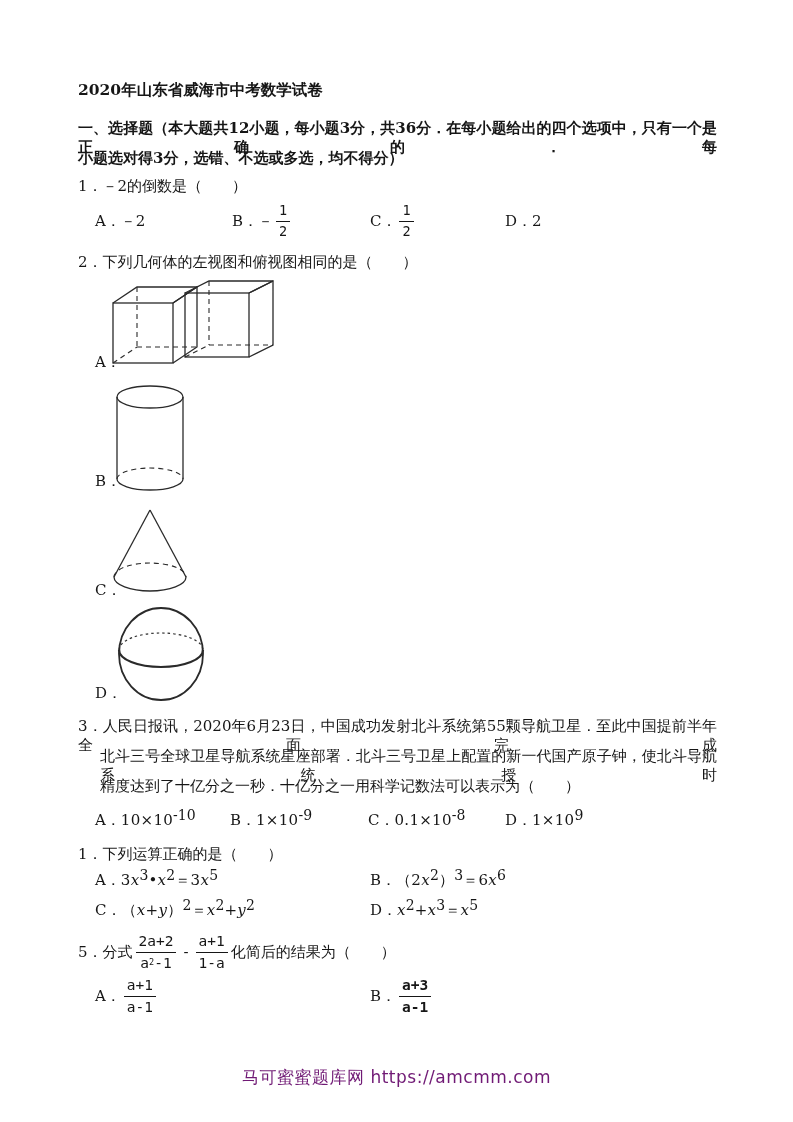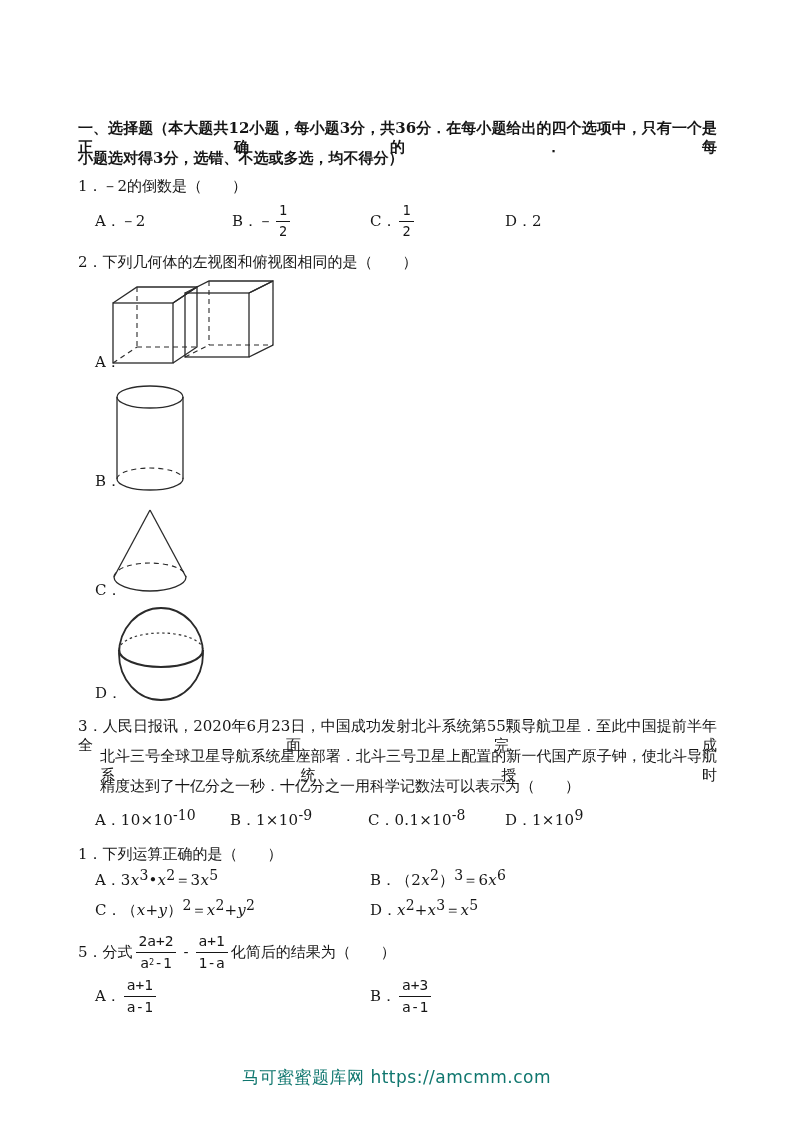--- a/index.html
+++ b/index.html
@@ -27,29 +27,30 @@
   .frac .den{display:block;padding:1px 3px 0 3px;}
   .frac sup{font-size:8.5px;vertical-align:3px;}
   .opt{display:inline-flex;align-items:center;position:absolute;height:100%;}
   .optrow{position:absolute;left:0;width:793px;}
   .figlabel{position:absolute;font-size:15px;}
   .fig{position:absolute;}
   .fig svg{display:block;}
   .footer{
     position:absolute;left:0;width:100%;text-align:center;
     font-family:"DejaVu Sans","Liberation Sans",sans-serif;
-    font-size:17px;color:#0f766e;letter-spacing:0.5px;
+    font-size:17px;color:#701a75;letter-spacing:0.5px;
   }
   .mathrun{letter-spacing:0.3px;}
 </style>
 </head>
 <body>
 
 <div class="page">
 
+  <div class="abs bold" style="left:78px;top:80px;font-size:15.5px;">2020年山东省威海市中考数学试卷</div>
 
   <div class="abs bold just" style="left:78px;top:119px;width:639px;">一、选择题（本大题共12小题，每小题3分，共36分．在每小题给出的四个选项中，只有一个是正确的．每</div>
   <div class="abs bold" style="left:78px;top:149px;">小题选对得3分，选错、不选或多选，均不得分）</div>
 
   <div class="abs" style="left:78px;top:177px;">1．－2的倒数是（　　）</div>
   <div class="optrow" style="top:198px;height:46px;">
     <span class="opt" style="left:95px;">
       <span>A．</span>
       <span>－2</span>
     </span>
@@ -200,21 +201,21 @@
   <div class="optrow" style="top:970px;height:52px;">
     <span class="opt" style="left:95px;">
       <span>A．</span>
       <span class="frac" style="font-size:14.5px;">
         <span class="num">a+1</span>
         <span class="den">a-1</span>
       </span>
     </span>
     <span class="opt" style="left:370px;">
       <span>B．</span>
-      <span class="frac" style="font-size:14.5px;">
+      <span class="frac" style="font-size:14.5px;font-weight:bold;">
         <span class="num">a+3</span>
         <span class="den">a-1</span>
       </span>
     </span>
   </div>
 
   <div class="footer" style="top:1066px;">马可蜜蜜题库网 https://amcmm.com</div>
 
 </div>
 

